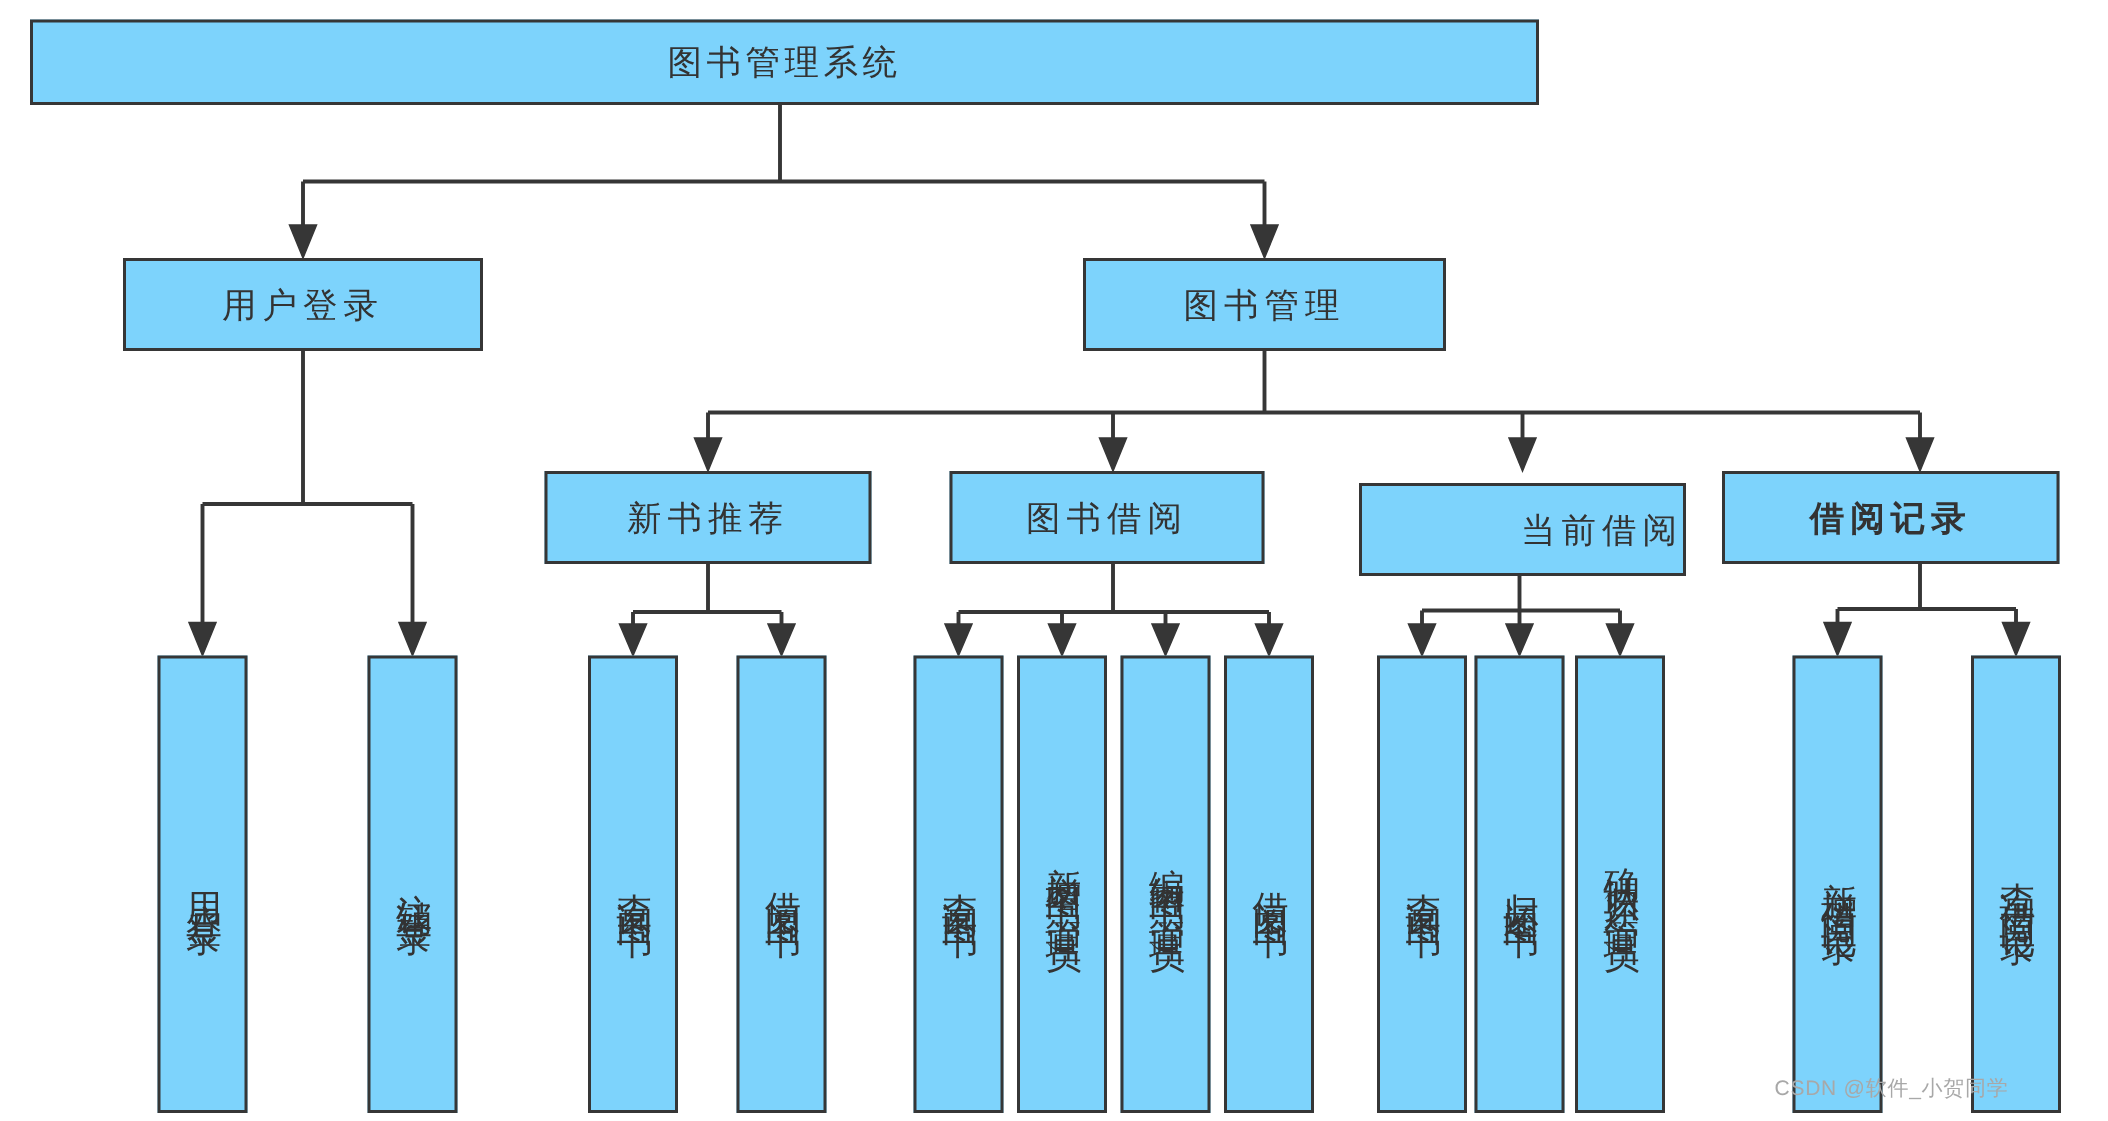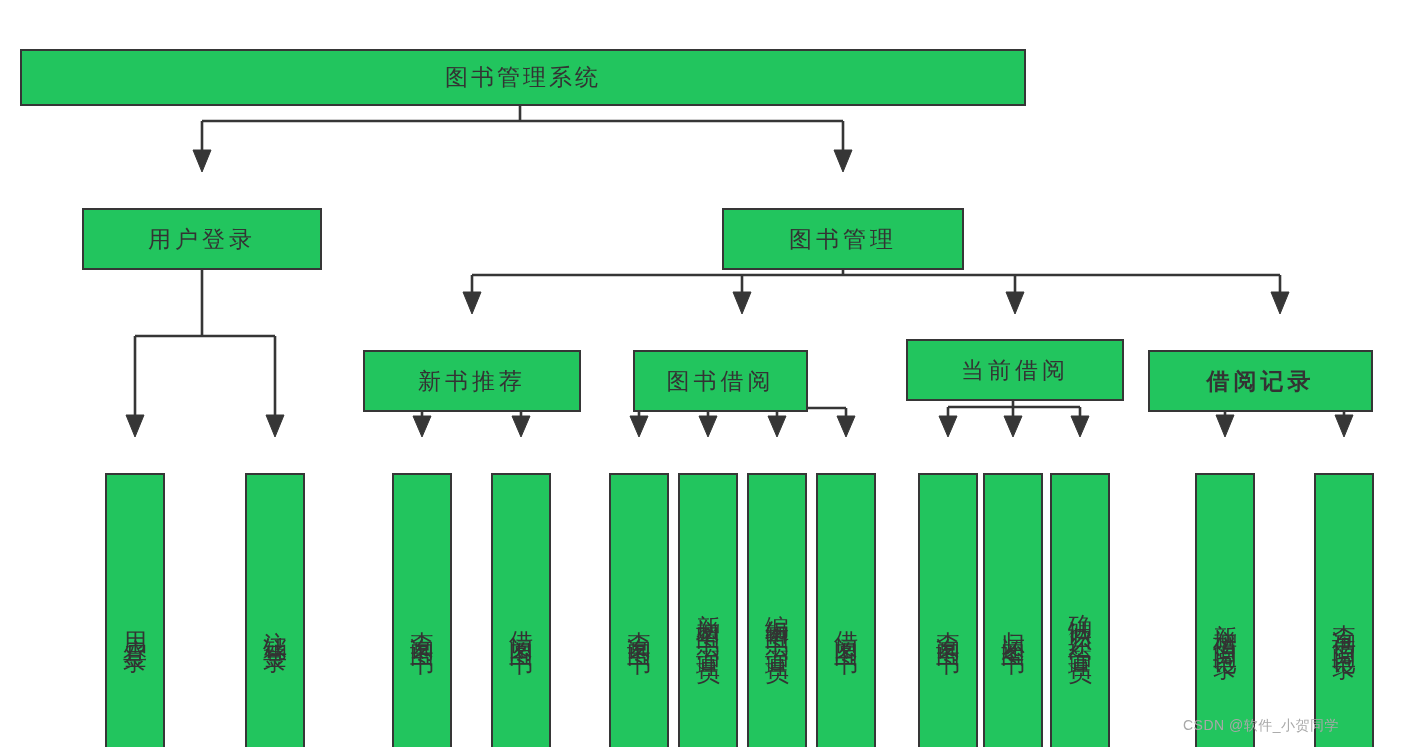--- a/index.html
+++ b/index.html
@@ -14,27 +14,26 @@
   svg.wires {
     position: absolute;
     left: 0; top: 0;
     width: 1405px; height: 747px;
     z-index: 1;
   }
   .node {
     position: absolute;
     box-sizing: border-box;
     border: 2.5px solid #363636;
-    background: #22c55e;
+    background: #7dd3fc;
     display: flex;
     align-items: center;
     justify-content: center;
     color: #333333;
     z-index: 2;
-    margin-top: 36px;
   }
   .node-h {
     font-size: 23px;
     letter-spacing: 4px;
     white-space: nowrap;
   }
   .node-root { font-size: 23px; letter-spacing: 3px; }
   .leaf {
     width: 60px;
     height: 305px;
@@ -148,24 +147,24 @@
   <div class="node node-h" style="left:82px; top:172px; width:240px; height:62px;">
     <span>用户登录</span>
   </div>
   <div class="node node-h" style="left:722px; top:172px; width:242px; height:62px;text-align:right;">
     <span>图书管理</span>
   </div>
 
   <div class="node node-h" style="left:363px; top:314px; width:218px; height:62px;">
     <span>新书推荐</span>
   </div>
-  <div class="node node-h" style="left:633px; top:314px; width:175px; height:62px;">
+  <div class="node node-h" style="left:633px; top:314px; width:210px; height:62px;">
     <span>图书借阅</span>
   </div>
-  <div class="node node-h" style="left:906px; top:303px; width:218px; height:62px;">
+  <div class="node node-h" style="left:906px; top:322px; width:218px; height:62px;justify-content:flex-end;">
     <span>当前借阅</span>
   </div>
   <div class="node node-h" style="left:1148px; top:314px; width:225px; height:62px;font-weight:bold;">
     <span>借阅记录</span>
   </div>
 
   <div class="node leaf" style="left:105px; top:437px;">
     <span class="vtext">用户登录</span>
   </div>
   <div class="node leaf" style="left:245px; top:437px;">

